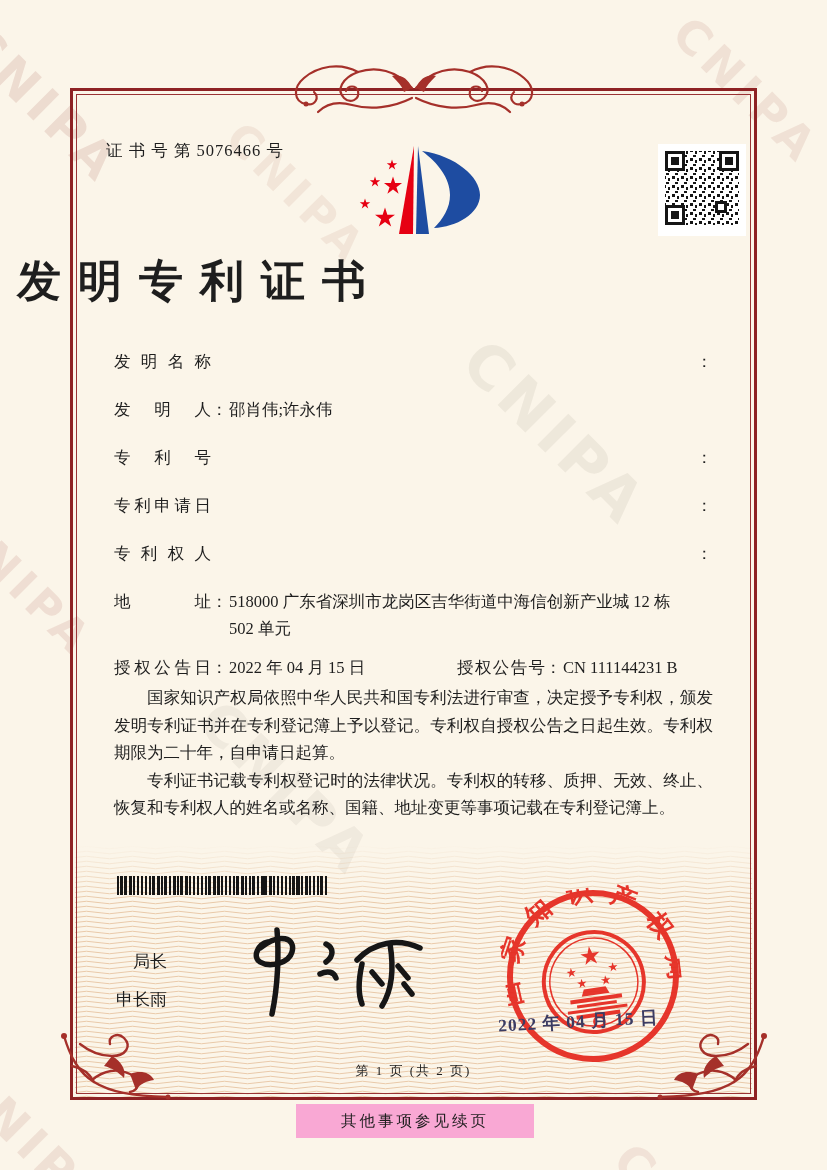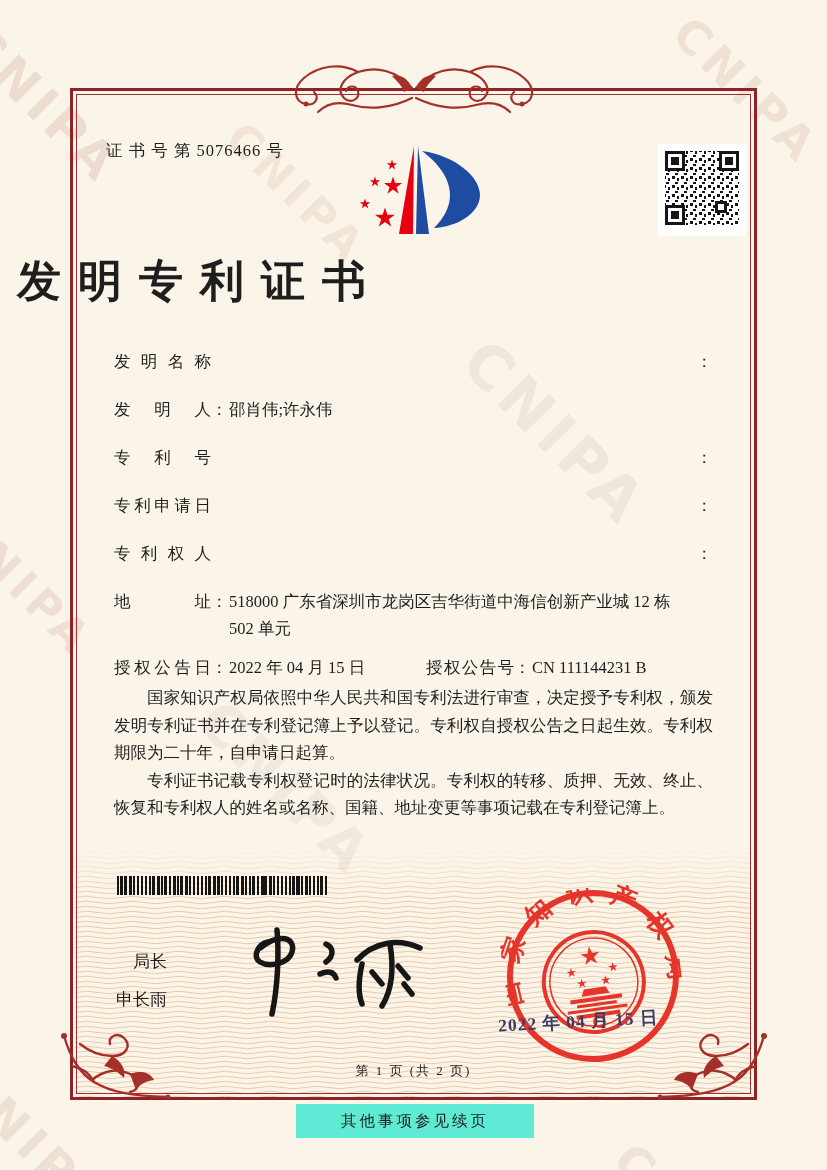--- a/index.html
+++ b/index.html
@@ -26,21 +26,21 @@
   .logo{position:absolute;left:352px;top:134px;}
   .qr{position:absolute;left:658px;top:144px;background:#fff;padding:5px;}
   .title{position:absolute;left:0;top:252px;width:100%;text-align:left;
       font-size:44px;font-weight:700;letter-spacing:17px;padding-left:17px;box-sizing:border-box;}
   
   .fields{position:absolute;left:114px;top:348px;width:600px;font-size:16.5px;}
   .frow{display:flex;align-items:flex-start;line-height:27px;margin-bottom:21px;justify-content:space-between;}
   .flabel{width:97px;display:inline-block;text-align:justify;text-align-last:justify;flex:none;}
   .fcolon{width:18px;flex:none;}
   .fvalue{flex:1;}
-  .grant-row{display:flex;line-height:27px;}
+  .grant-row{display:flex;line-height:27px;gap:31px;}
   .grant-left{width:312px;display:flex;flex:none;}
   .grant-right{display:flex;}
   .grant-right .flabel{width:88px;}
   
   .paras{position:absolute;left:114px;top:684px;width:599px;font-size:16.5px;
       line-height:27.5px;text-align:justify;}
   .paras p{margin:0;text-indent:2em;}
   
   .barcode{position:absolute;left:117px;top:876px;width:210px;height:19px;
       background:
@@ -52,21 +52,21 @@
       font-family:"Liberation Sans","DejaVu Sans",sans-serif;font-size:17px;line-height:38px;text-align:right;}
   .signature{position:absolute;left:222px;top:918px;}
   
   .seal{position:absolute;left:505px;top:888px;transform:rotate(-8deg);opacity:.93;}
   .seal-date{position:absolute;left:498px;top:1008px;width:210px;font-size:17.5px;
       color:#3c3c63;letter-spacing:1px;transform:rotate(-3deg);font-weight:700;}
   
   .page-info{position:absolute;left:0;top:1062px;width:100%;text-align:center;
       font-size:13px;letter-spacing:2px;}
   .footer-note{position:absolute;left:296px;top:1104px;width:238px;height:34px;
-      background:#5eead4;display:flex;align-items:center;justify-content:center;
+      background:#f9a8d4;display:flex;align-items:center;justify-content:center;
       font-size:15.5px;letter-spacing:3px;}
   .ornament{position:absolute;pointer-events:none;}
 </style>
 </head>
 <body>
 
 <div class="canvas">
 
   <div class="wm" style="left:-8px;top:14px;font-size:50px;color:rgba(186,122,112,0.20);">CNIPA</div>
   <div class="wm" style="left:252px;top:112px;font-size:44px;color:rgba(186,122,112,0.13);">CNIPA</div>

